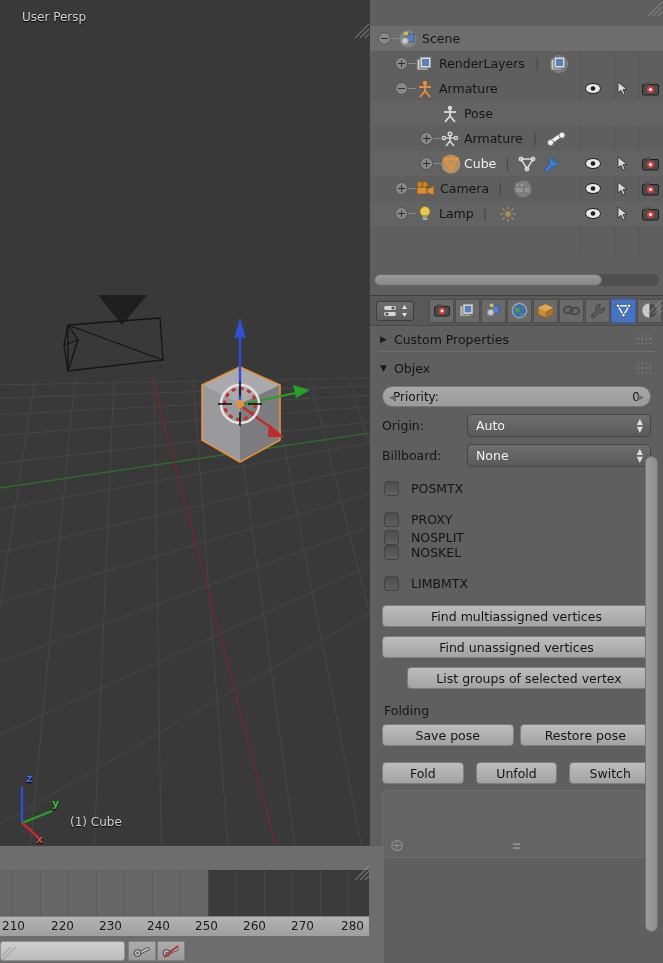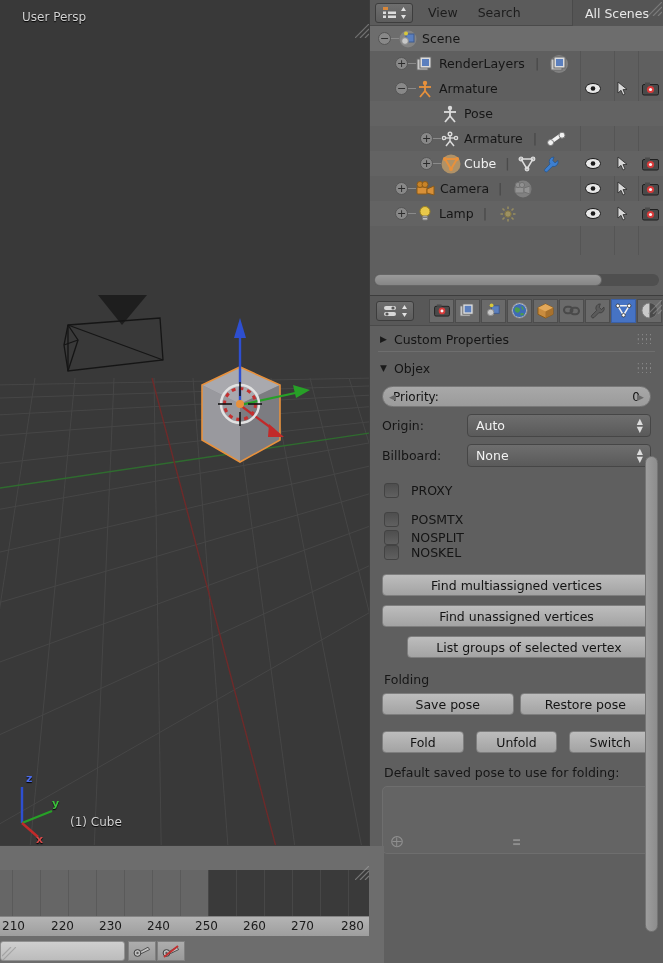--- a/index.html
+++ b/index.html
@@ -258,38 +258,20 @@
     </g>
   </svg>
   <div id="vp-header-text">User Persp</div>
   <div id="vp-object-name">(1) Cube</div>
   <div class="axis-label" style="left:26px; top:772px; color:#4a6ae8;">z</div>
   <div class="axis-label" style="left:52px; top:797px; color:#3cc03c;">y</div>
   <div class="axis-label" style="left:36px; top:833px; color:#d84a4a;">x</div>
 </div>
 
 <div id="outliner">
-  <div id="outliner-header">
-    <div class="display-mode-btn">
-      <svg width="16" height="14" viewBox="0 0 16 14">
-        <rect x="1" y="1" width="5" height="3" fill="#d8873a"></rect>
-        <rect x="1" y="5.5" width="3" height="2.5" fill="#ddd"></rect>
-        <rect x="6" y="5.5" width="8" height="2.5" fill="#ddd"></rect>
-        <rect x="1" y="9.5" width="3" height="2.5" fill="#ddd"></rect>
-        <rect x="6" y="9.5" width="8" height="2.5" fill="#ddd"></rect>
-      </svg>
-      <svg width="7" height="14" viewBox="0 0 7 14">
-        <polygon points="3.5,1 6,5 1,5" fill="#e2e2e2"></polygon>
-        <polygon points="3.5,13 6,9 1,9" fill="#e2e2e2"></polygon>
-      </svg>
-    </div>
-    <div class="ol-menu">View</div>
-    <div class="ol-menu">Search</div>
-    <div class="scene-select">All Scenes</div>
-  </div>
 
   <div class="colsep" style="left:210px;"></div>
   <div class="colsep" style="left:244px;"></div>
   <div class="colsep" style="left:268px;"></div>
 
   <div id="outliner-tree">
 
     <div class="ol-row sel">
       <span class="expander" style="margin-left:8px;">−</span>
       <span style="width:8px;height:1px;background:#8a8a8a;flex:none;"></span>
@@ -635,35 +617,39 @@
     </div>
 
     <div class="row-field">
       <span class="lbl">Billboard:</span>
       <span class="dropdown">
         <span>None</span>
         <span class="dd-arrows">▲<br>▼</span>
       </span>
     </div>
 
+    <div class="chk-row" style="margin-top:14px;">
+      <span class="chkbox"></span>
+      <span class="chk-label">POSMTX</span>
+    </div>
     <div class="chk-row" style="margin-top:16px;">
       <span class="chkbox"></span>
       <span class="chk-label">PROXY</span>
     </div>
-    <div class="chk-row" style="margin-top:14px;">
-      <span class="chkbox"></span>
-      <span class="chk-label">POSMTX</span>
-    </div>
     <div class="chk-row" style="margin-top:3px;">
       <span class="chkbox"></span>
       <span class="chk-label">NOSPLIT</span>
     </div>
     <div class="chk-row" style="margin-top:0;">
       <span class="chkbox"></span>
       <span class="chk-label">NOSKEL</span>
+    </div>
+    <div class="chk-row" style="margin-top:16px;">
+      <span class="chkbox"></span>
+      <span class="chk-label">LIMBMTX</span>
     </div>
 
     <div class="btn-row" style="margin-top:14px;text-align:right;">
       <div class="btn" style="flex:1;">Find multiassigned vertices</div>
     </div>
     <div class="btn-row" style="margin-top:9px;">
       <div class="btn" style="flex:1;">Find unassigned vertices</div>
     </div>
     <div class="btn-row" style="margin-top:9px;">
       <div class="btn" style="flex:1;margin-left:25px;">List groups of selected vertex</div>
@@ -674,21 +660,20 @@
     <div class="btn-row" style="">
       <div class="btn" style="flex:1;">Save pose</div>
       <div class="btn" style="flex:1;">Restore pose</div>
     </div>
     <div class="btn-row" style="margin-top:16px;gap:12px;">
       <div class="btn" style="flex:1;">Fold</div>
       <div class="btn" style="flex:1;">Unfold</div>
       <div class="btn" style="flex:1;">Switch</div>
     </div>
 
-    <div class="section-label" style="margin-top:12px;">Default saved pose to use for folding:</div>
 
     <div class="pose-box">
       <span class="plus">⨁</span>
       <span class="grip2">━<br>━</span>
     </div>
   </div>
 
   <div id="prop-vscroll">
     <div class="thumb"></div>
   </div>

